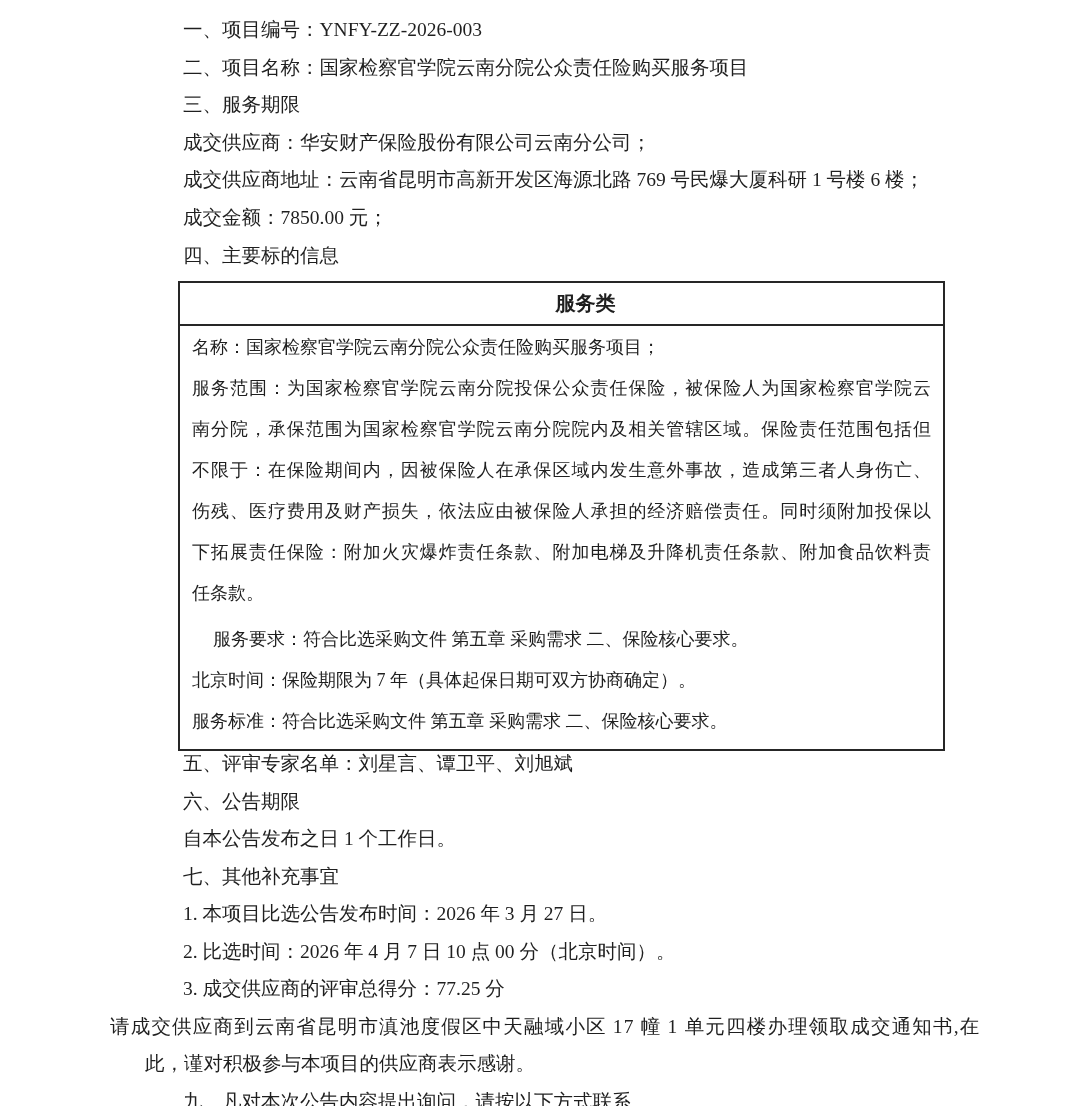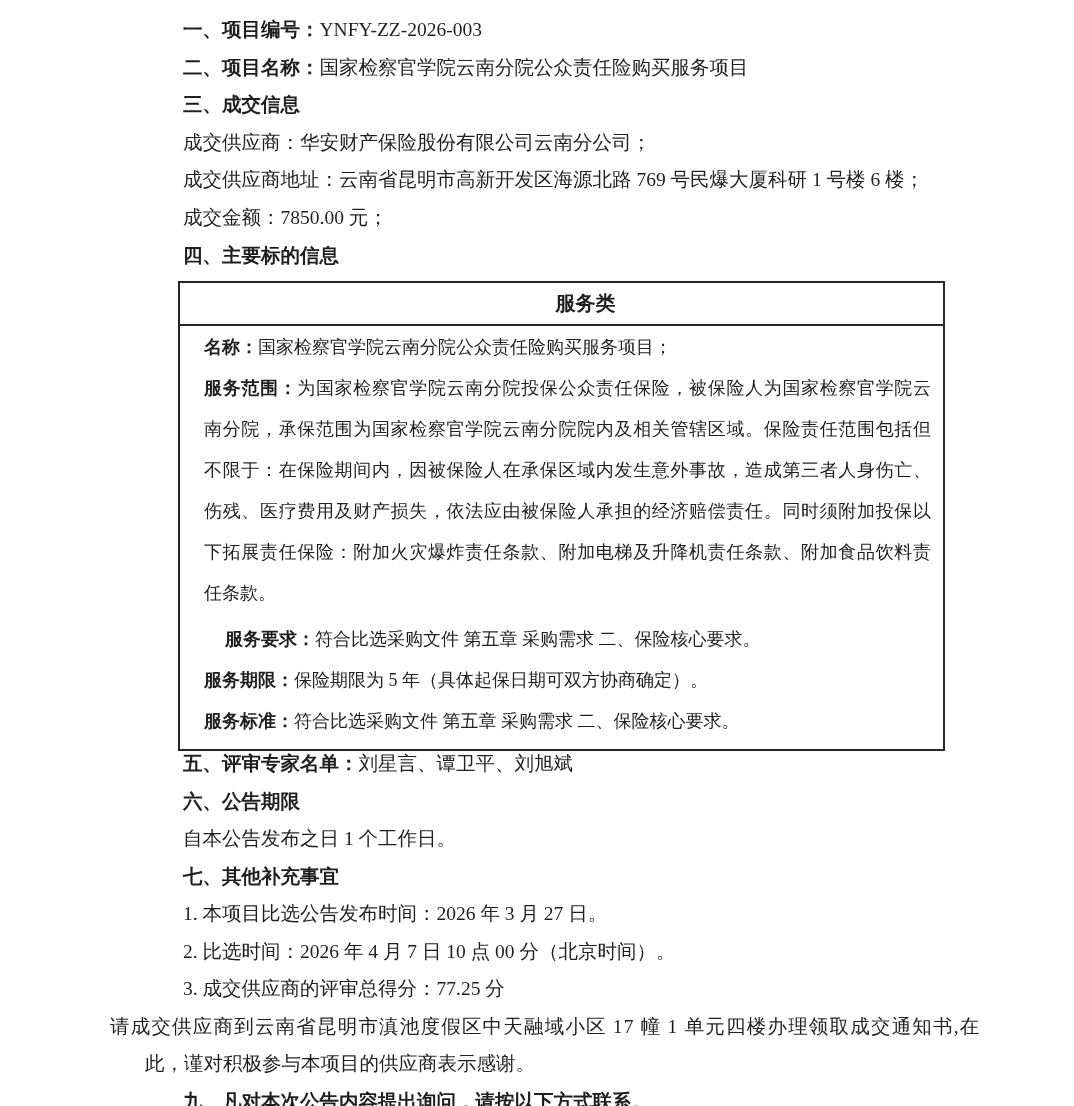--- a/index.html
+++ b/index.html
@@ -16,40 +16,40 @@
     font-size: 19.5px;
     line-height: 37.6px;
   }
   .doc {
     padding-top: 11px;
   }
   .line {
     margin-left: 183px;
     white-space: nowrap;
   }
-  .b { font-weight: bold; }
+  .b { font-weight: normal; }
 
   
   .tbl {
     box-sizing: border-box;
     margin: 7px 0 0 178px;
     width: 767px;
     border: 2px solid #262626;
   }
   .tbl-header {
     height: 41px;
     line-height: 41px;
     text-align: center;
     font-weight: bold;
     font-size: 20px;
     border-bottom: 2px solid #262626;
     padding-left: 48px;
   }
   .tbl-body {
-    padding: 1px 12px 7px 24px;
+    padding: 1px 12px 7px 12px;
     font-size: 18px;
     line-height: 41px;
   }
   .tbl-body .row { white-space: nowrap; }
   .tline {
     text-align: justify;
     text-align-last: justify;
   }
   .tline-last {
     text-align: right;
@@ -79,21 +79,21 @@
 <div class="doc">
 
   <div class="line">
     <span class="b">一、项目编号：</span><span>YNFY-ZZ-2026-003</span>
   </div>
 
   <div class="line">
     <span class="b">二、项目名称：</span><span>国家检察官学院云南分院公众责任险购买服务项目</span>
   </div>
 
-  <div class="line b">三、成交信息</div>
+  <div class="line b">三、服务期限</div>
 
   <div class="line">
     <span>成交供应商：</span><span>华安财产保险股份有限公司云南分公司；</span>
   </div>
 
   <div class="line">
     <span>成交供应商地址：</span><span>云南省昆明市高新开发区海源北路 769 号民爆大厦科研 1 号楼 6 楼；</span>
   </div>
 
   <div class="line">
@@ -119,21 +119,21 @@
         <div class="tline">伤残、医疗费用及财产损失，依法应由被保险人承担的经济赔偿责任。同时须附加投保以</div>
         <div class="tline">下拓展责任保险：附加火灾爆炸责任条款、附加电梯及升降机责任条款、附加食品饮料责</div>
         <div class="tline tline-last">任条款。</div>
       </div>
 
       <div class="row gap-top">
         <span class="b">服务要求：</span><span>符合比选采购文件 第五章 采购需求 二、保险核心要求。</span>
       </div>
 
       <div class="row">
-        <span class="b">服务期限：</span><span>保险期限为 5 年（具体起保日期可双方协商确定）。</span>
+        <span class="b">北京时间：</span><span>保险期限为 7 年（具体起保日期可双方协商确定）。</span>
       </div>
 
       <div class="row">
         <span class="b">服务标准：</span><span>符合比选采购文件 第五章 采购需求 二、保险核心要求。</span>
       </div>
 
     </div>
   </div>
 
   <div class="post">

